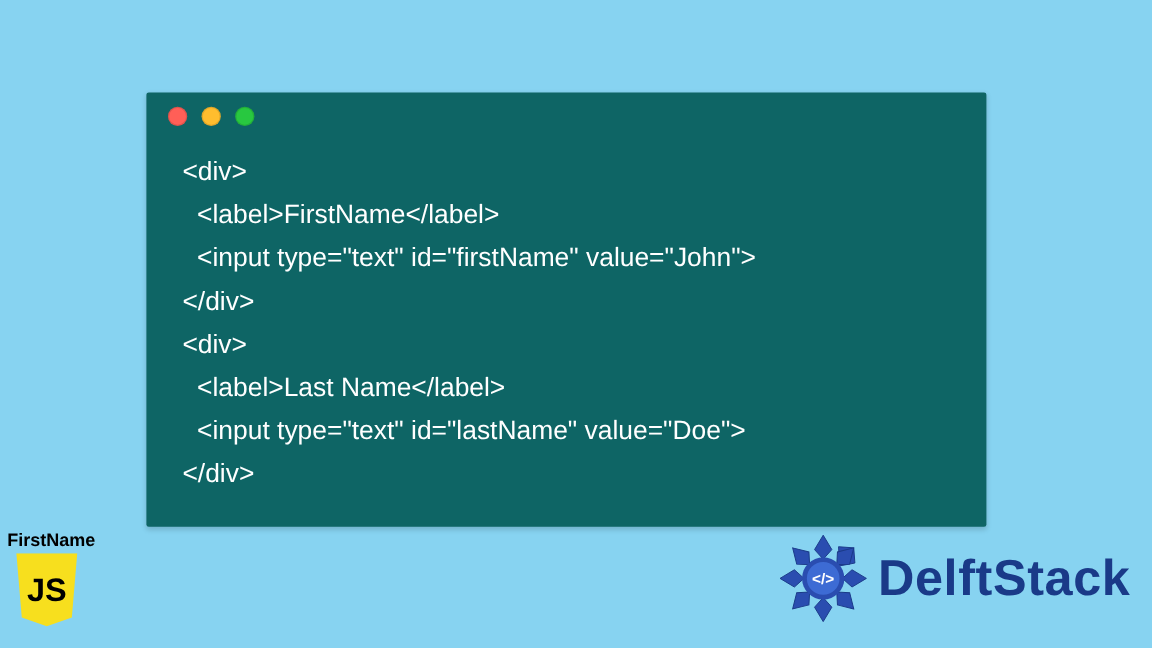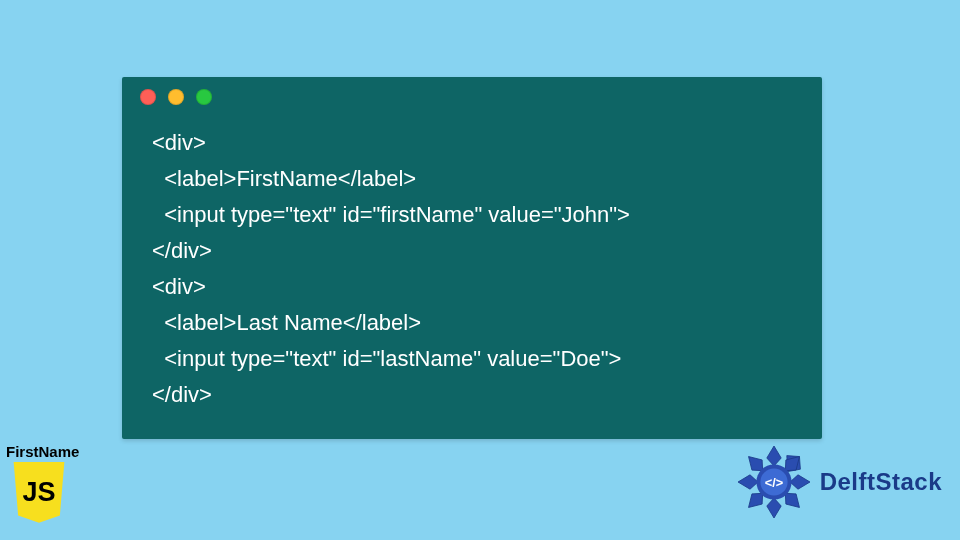--- a/index.html
+++ b/index.html
@@ -68,21 +68,21 @@
   
   .delft {
     position: absolute;
     right: 18px;
     bottom: 18px;
     display: flex;
     align-items: center;
     gap: 6px;
   }
   .delft-text {
-    font-size: 24px;
+    font-size: 42px;
     font-weight: 600;
     color: #1a3a88;
     letter-spacing: 0.5px;
   }
   .delft-logo {
     width: 80px;
     height: 80px;
   }
 </style>
 </head>

